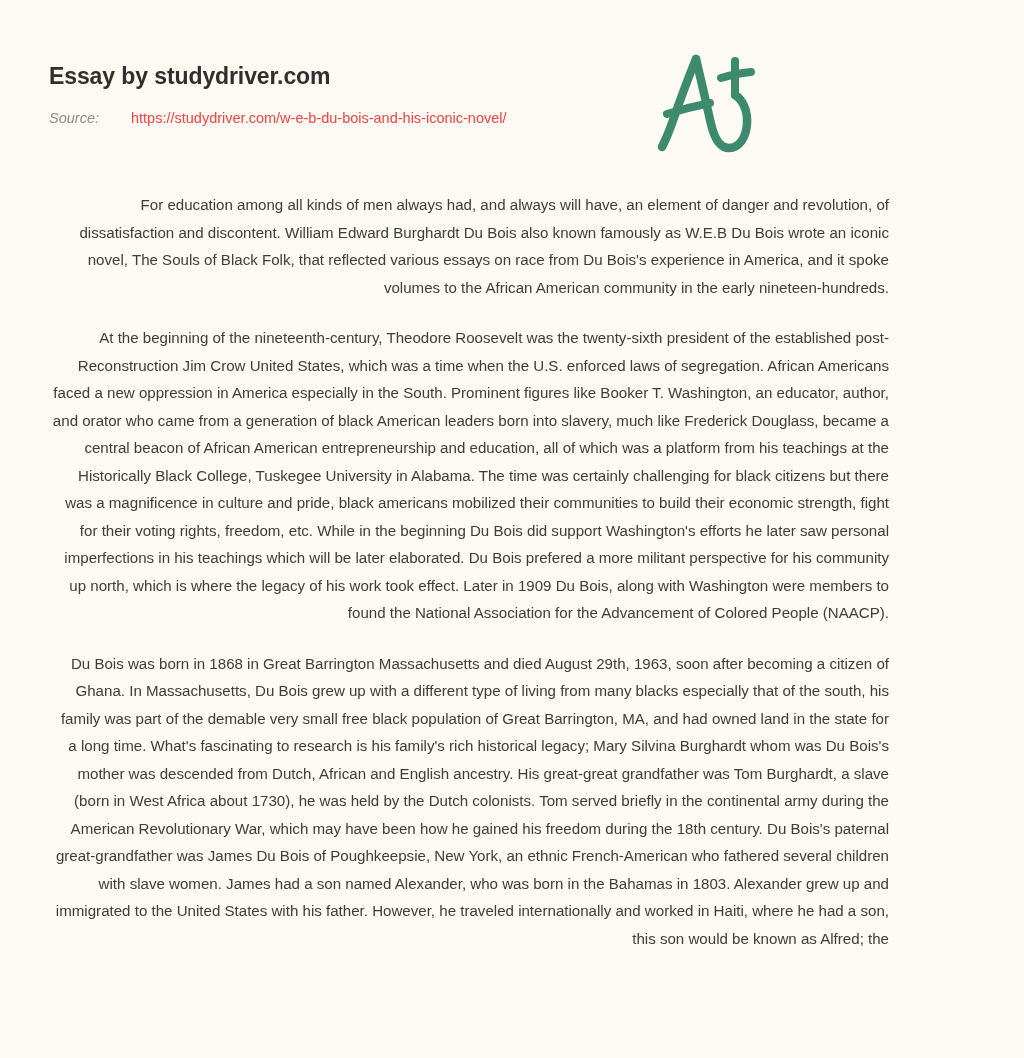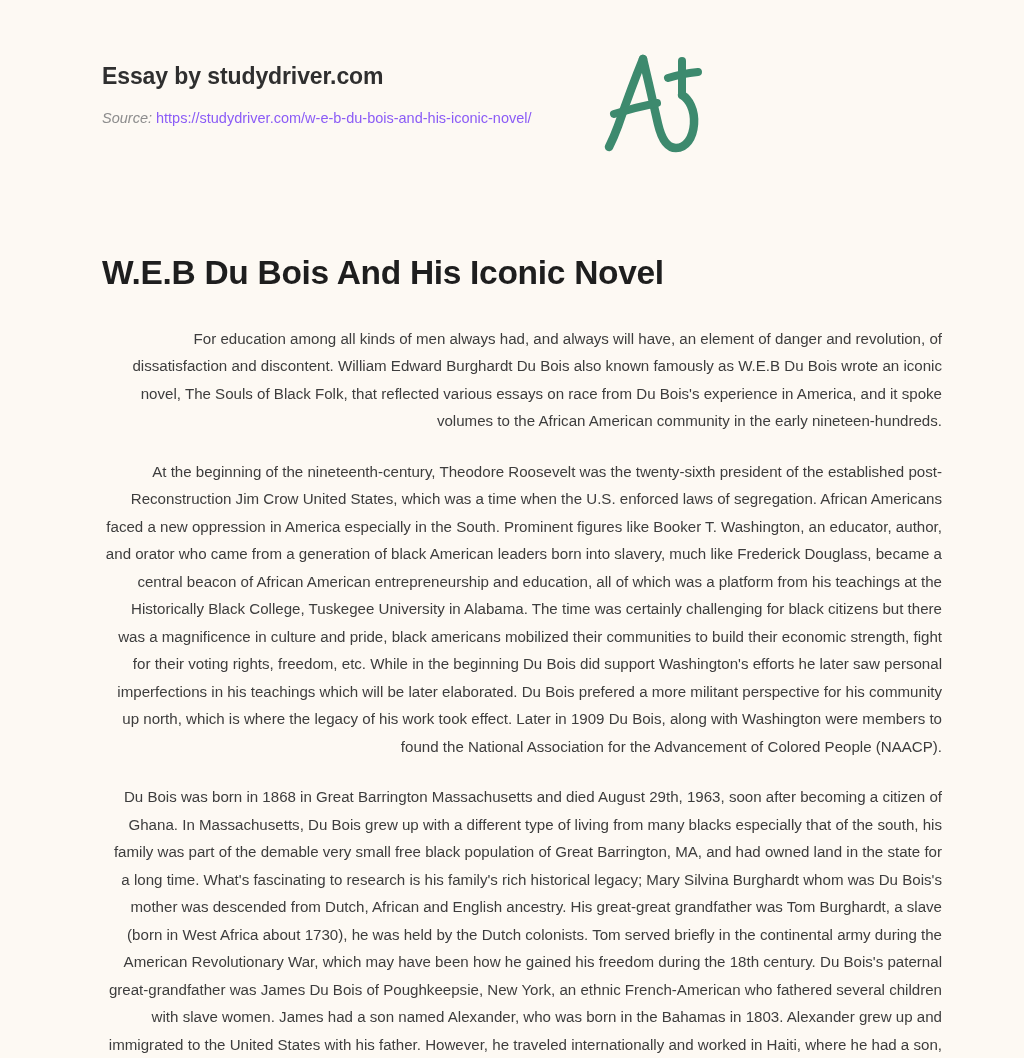--- a/index.html
+++ b/index.html
@@ -15,21 +15,21 @@
     color: #3a3a3a;
     overflow: hidden;
     position: relative;
   }
 
   .page {
     position: relative;
     width: 900px;
     height: 1058px;
     box-sizing: border-box;
-    padding: 0 102px;
+    padding: 0 49px;
   }
 
   
   .header {
     position: relative;
     padding-top: 63px;
     height: 160px;
     box-sizing: border-box;
   }
 
@@ -47,23 +47,24 @@
     font-size: 14.5px;
     line-height: 1.2;
     color: #8d8d8d;
     white-space: nowrap;
   }
   .source-label {
     color: #8d8d8d;
     font-style: italic;
   }
   .source-url {
-    color: #8b5cf6;
+    color: #ef4444;
     text-decoration: none;
     cursor: pointer;
+    margin-left: 28px;
   }
 
   
   .logo {
     position: absolute;
     top: 48px;
     right: 84px;
     width: 120px;
     height: 110px;
     pointer-events: none;
@@ -124,21 +125,20 @@
 
           <path d="M74 30 C83 27, 94 25, 104 24" stroke-width="8"></path>
 
           <path d="M88 13 C88 23, 88 35, 88 47" stroke-width="8"></path>
         </g>
       </svg>
     </div>
 
   </div>
 
-  <h1 class="doc-title">W.E.B Du Bois And His Iconic Novel</h1>
 
   <div class="body-copy">
     <p>For education among all kinds of men always had, and always will have, an element of danger and revolution, of dissatisfaction and discontent. William Edward Burghardt Du Bois also known famously as W.E.B Du Bois wrote an iconic novel, The Souls of Black Folk, that reflected various essays on race from Du Bois's experience in America, and it spoke volumes to the African American community in the early nineteen-hundreds.</p>
     <p>At the beginning of the nineteenth-century, Theodore Roosevelt was the twenty-sixth president of the established post-Reconstruction Jim Crow United States, which was a time when the U.S. enforced laws of segregation. African Americans faced a new oppression in America especially in the South. Prominent figures like Booker T. Washington, an educator, author, and orator who came from a generation of black American leaders born into slavery, much like Frederick Douglass, became a central beacon of African American entrepreneurship and education, all of which was a platform from his teachings at the Historically Black College, Tuskegee University in Alabama. The time was certainly challenging for black citizens but there was a magnificence in culture and pride, black americans mobilized their communities to build their economic strength, fight for their voting rights, freedom, etc. While in the beginning Du Bois did support Washington's efforts he later saw personal imperfections in his teachings which will be later elaborated. Du Bois prefered a more militant perspective for his community up north, which is where the legacy of his work took effect. Later in 1909 Du Bois, along with Washington were members to found the National Association for the Advancement of Colored People (NAACP).</p>
     <p>  Du Bois was born in 1868 in Great Barrington Massachusetts and died August 29th, 1963, soon after becoming a citizen of Ghana. In Massachusetts, Du Bois grew up with a different type of living from many blacks especially that of the south, his family was part of the demable very small free black population of Great Barrington, MA, and had owned land in the state for a long time. What's fascinating to research is his family's rich historical legacy; Mary Silvina Burghardt whom was Du Bois's mother was descended from Dutch, African and English ancestry. His great-great grandfather was Tom Burghardt, a slave (born in West Africa about 1730), he was held by the Dutch colonists. Tom served briefly in the continental army during the American Revolutionary War, which may have been how he gained his freedom during the 18th century. Du Bois's paternal great-grandfather was James Du Bois of Poughkeepsie, New York, an ethnic French-American who fathered several children with slave women. James had a son named Alexander, who was born in the Bahamas in 1803. Alexander grew up and immigrated to the United States with his father. However, he traveled internationally and worked in Haiti, where he had a son, this son would be known as Alfred; the</p>
   </div>
 
 </div>
 
 </body></html>

